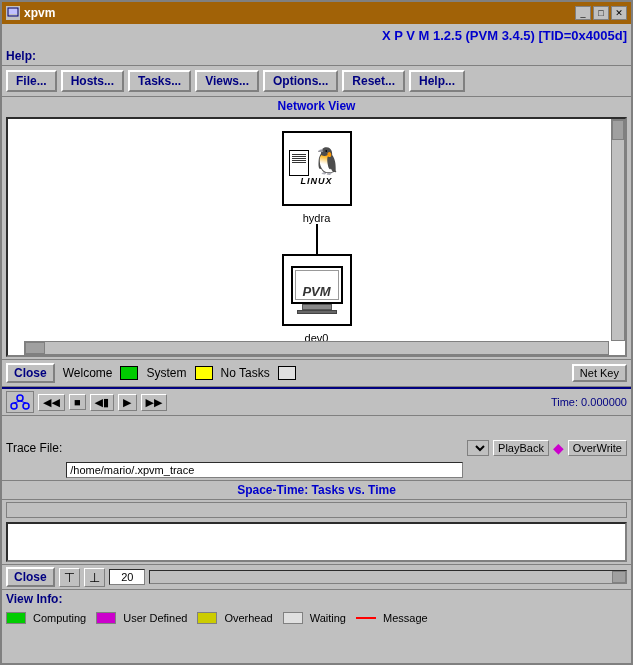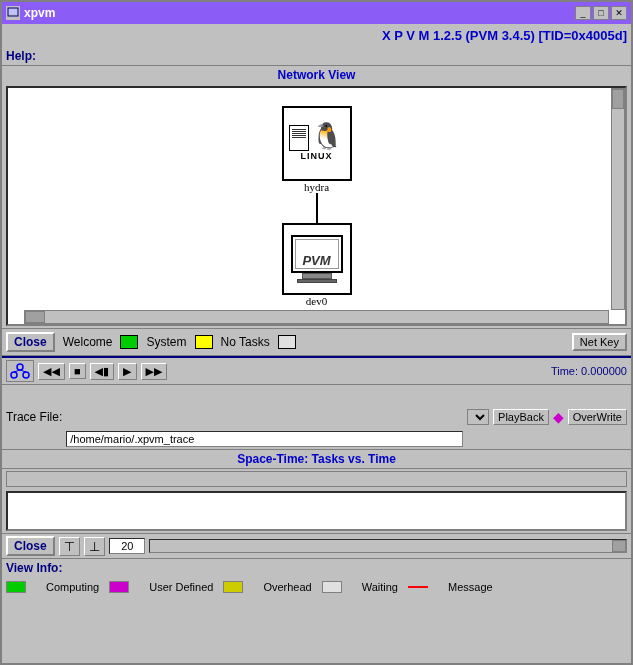--- a/index.html
+++ b/index.html
@@ -13,21 +13,21 @@
     }
     .window {
       width: 633px;
       height: 665px;
       background: #c0c0c0;
       border: 2px solid #808080;
       display: flex;
       flex-direction: column;
     }
     .titlebar {
-      background: #8b5cf6;
+      background: #a16207;
       color: white;
       display: flex;
       align-items: center;
       justify-content: space-between;
       padding: 2px 4px;
       height: 22px;
     }
     .titlebar-title {
       display: flex;
       align-items: center;
@@ -157,33 +157,33 @@
       width: 70px;
       height: 72px;
       display: flex;
       flex-direction: column;
       align-items: center;
       justify-content: center;
     }
     .node-label {
       font-size: 11px;
       text-align: right;
-      margin-top: 0;
-      font-family: Liberation Serif, serif;
+      margin-top: 6px;
     }
     .connector-line {
       width: 2px;
       height: 30px;
       background: black;
       margin: 0 auto;
     }
     .linux-text {
       font-size: 9px;
       font-weight: bold;
       letter-spacing: 1px;
+      font-style: italic;
     }
     .bottom-toolbar {
       display: flex;
       align-items: center;
       padding: 3px 4px;
       background: #c0c0c0;
       border-top: 1px solid #808080;
       border-bottom: 1px solid #808080;
       gap: 8px;
     }
@@ -267,21 +267,21 @@
     .legend {
       display: flex;
       align-items: center;
       gap: 10px;
       padding: 4px;
       flex-wrap: wrap;
     }
     .legend-item {
       display: flex;
       align-items: center;
-      gap: 20px;
+      gap: 7px;
       font-size: 11px;
     }
     .legend-color {
       display: inline-block;
       width: 20px;
       height: 12px;
       border: 1px solid #808080;
     }
     .legend-line {
       display: inline-block;
@@ -332,20 +332,29 @@
     </div>
   </div>
 
   <div class="app-title">X P V M  1.2.5  (PVM 3.4.5)  [TID=0x4005d]</div>
 
 
   <div class="help-bar">
     <span class="status-label">Help:</span>
   </div>
 
+  <div class="toolbar">
+    <button class="btn">File...</button>
+    <button class="btn">Hosts...</button>
+    <button class="btn">Tasks...</button>
+    <button class="btn">Views...</button>
+    <button class="btn">Options...</button>
+    <button class="btn">Reset...</button>
+    <button class="btn">Help...</button>
+  </div>
 
   <div class="section-title">Network View</div>
 
   <div class="network-view">
     <div class="network-canvas">
       <div class="node-container">
 
         <div style="display:flex;flex-direction:column;align-items:center;">
           <div class="node-box node-linux">
             <div style="display:flex;gap:2px;align-items:flex-start;">

